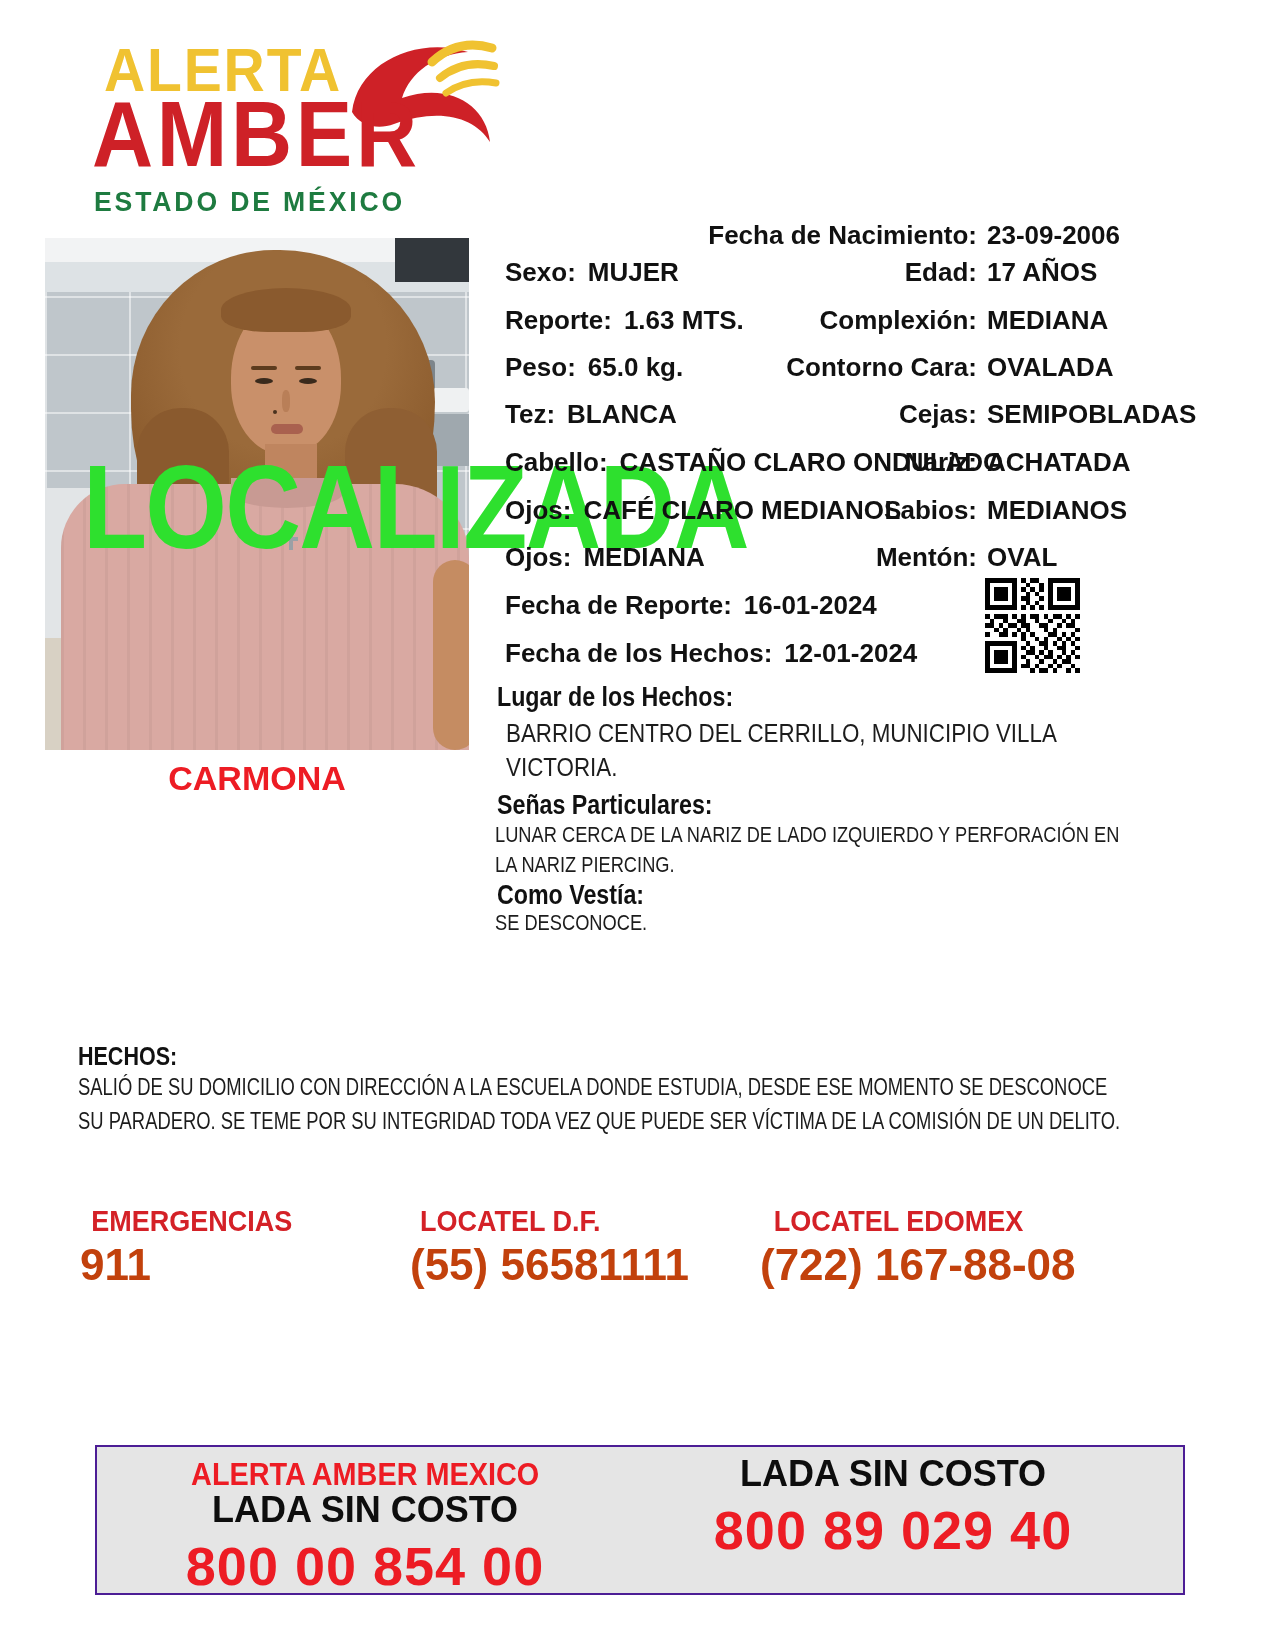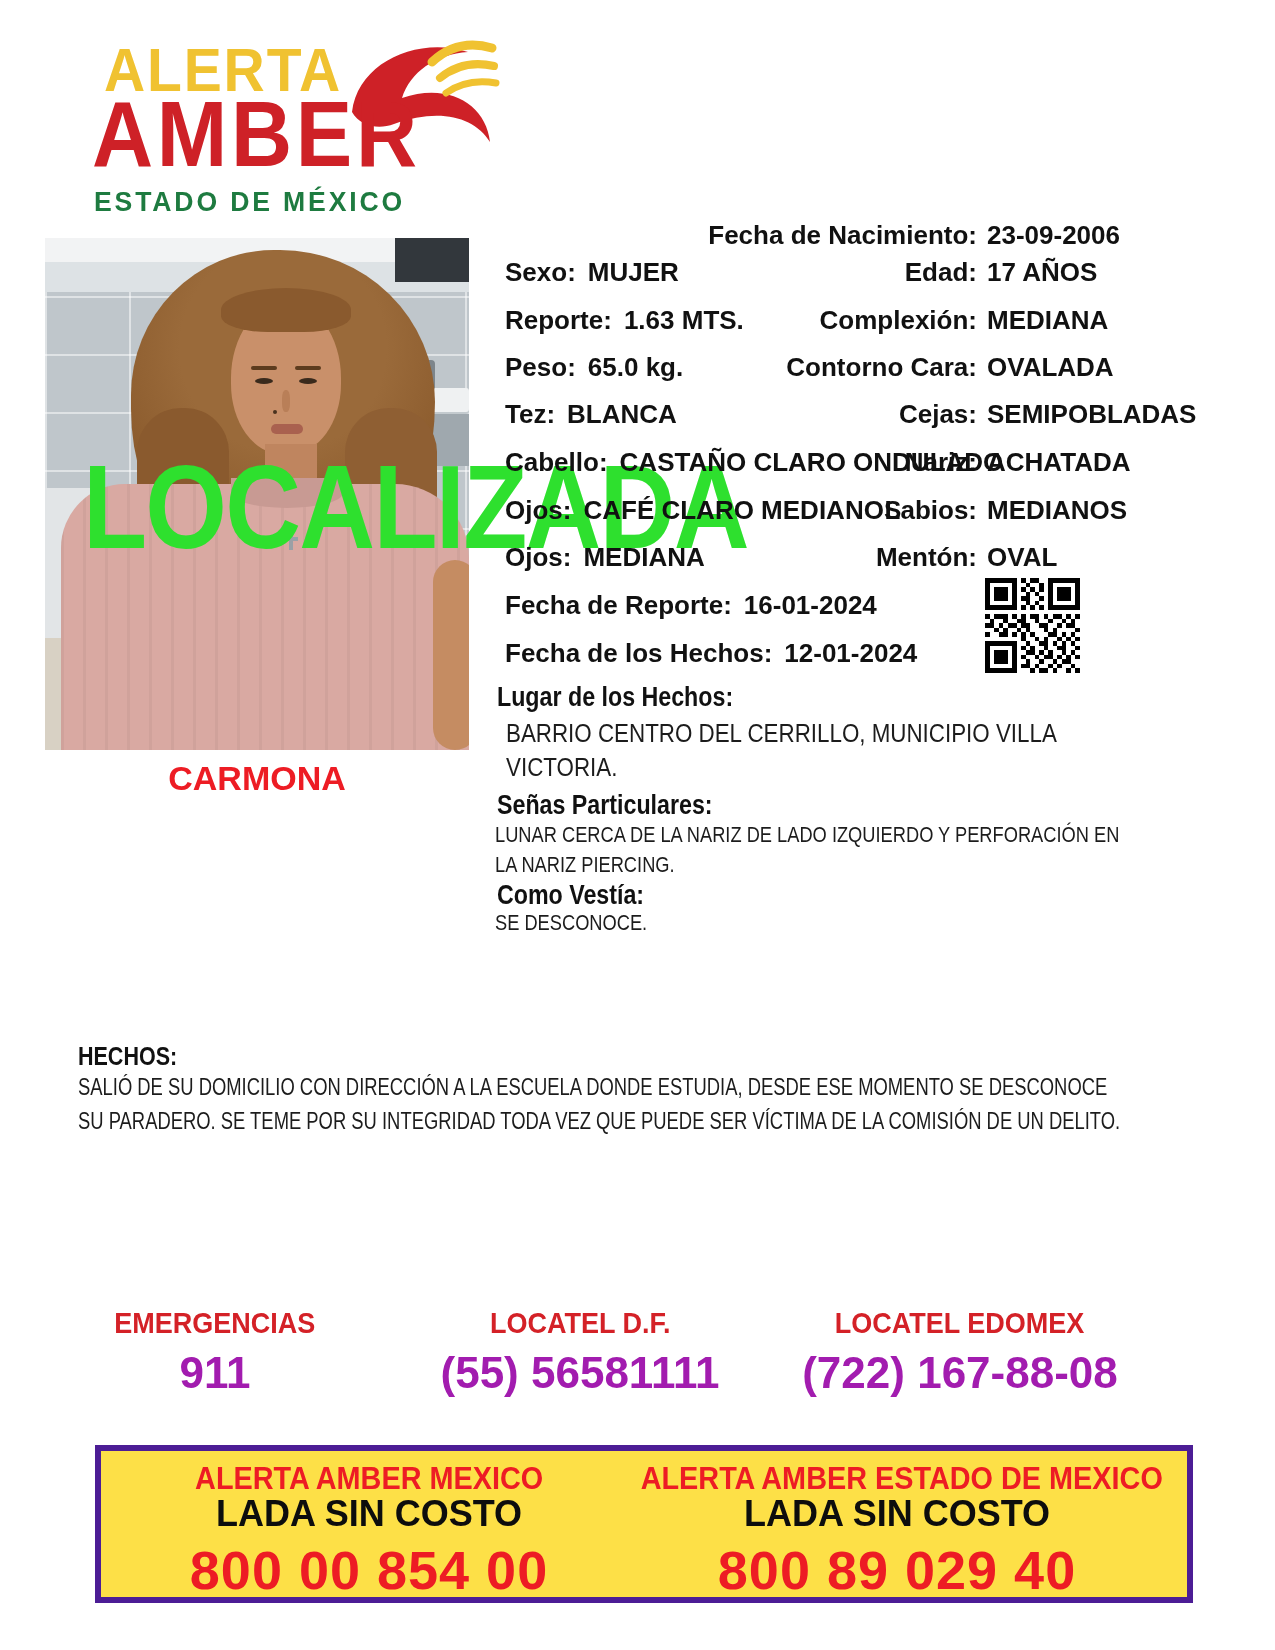--- a/index.html
+++ b/index.html
@@ -76,28 +76,28 @@
   .pos-lugar-2{left:506px;top:752px;}
   .pos-senas-h{left:497px;top:790px;}
   .pos-senas-1{left:495px;top:822px;}
   .pos-senas-2{left:495px;top:852px;}
   .pos-vestia-h{left:497px;top:880px;}
   .pos-vestia-1{left:495px;top:910px;}
   .pos-hechos-h{left:78px;top:1042px;font-size:25px;}
   .pos-hechos-1{left:78px;top:1074px;font-size:23px;transform:scaleX(0.80);}
   .pos-hechos-2{left:78px;top:1108px;font-size:23px;transform:scaleX(0.80);}
   
-  .contact{position:absolute;top:1306px;text-align:center;z-index:10;}
+  .contact{position:absolute;top:1204px;z-index:10;}
   .contact-1{left:80px;width:270px;}
   .contact-2{left:410px;width:340px;}
   .contact-3{left:760px;width:400px;}
   .c-label{color:#D42127;font-size:30px;font-weight:bold;display:inline-block;transform:scaleX(0.9);white-space:nowrap;}
-  .c-number{color:#a21caf;font-size:44px;font-weight:bold;margin-top:8px;white-space:nowrap;}
-  
-  .footerbox{position:absolute;left:95px;top:1445px;width:1086px;height:146px;border:6px solid #4c1d95;z-index:10;background:#fde047;}
+  .c-number{color:#c2410c;font-size:44px;font-weight:bold;margin-top:2px;white-space:nowrap;}
+  
+  .footerbox{position:absolute;left:95px;top:1445px;width:1086px;height:146px;border:2px solid #4c1d95;z-index:10;background:#e5e5e5;}
   .fcol{position:absolute;top:10px;text-align:center;}
   .fcol-left{left:18px;width:500px;}
   .fcol-right{left:520px;width:552px;}
   .f-title{color:#ED1C24;font-size:31px;font-weight:bold;display:inline-block;transform:scaleX(0.93);white-space:nowrap;}
   .f-sub{color:#0d0d0d;font-size:36px;font-weight:bold;margin-top:-4px;white-space:nowrap;}
   .f-num{color:#ED1C24;font-size:54px;font-weight:bold;margin-top:4px;letter-spacing:1px;white-space:nowrap;}
 </style>
 </head>
 <body>
 
@@ -279,19 +279,18 @@
     <div class="c-number">(722) 167-88-08</div>
   </div>
 
   <div class="footerbox">
     <div class="fcol fcol-left">
       <div><span class="f-title">ALERTA AMBER MEXICO</span></div>
       <div class="f-sub">LADA SIN COSTO</div>
       <div class="f-num">800 00 854 00</div>
     </div>
     <div class="fcol fcol-right">
-      <div><span class="f-title">ALERTA AMBER ESTADO DE MEXICO</span></div>
       <div class="f-sub">LADA SIN COSTO</div>
       <div class="f-num">800 89 029 40</div>
     </div>
   </div>
 
 </div>
 
 </body></html>

